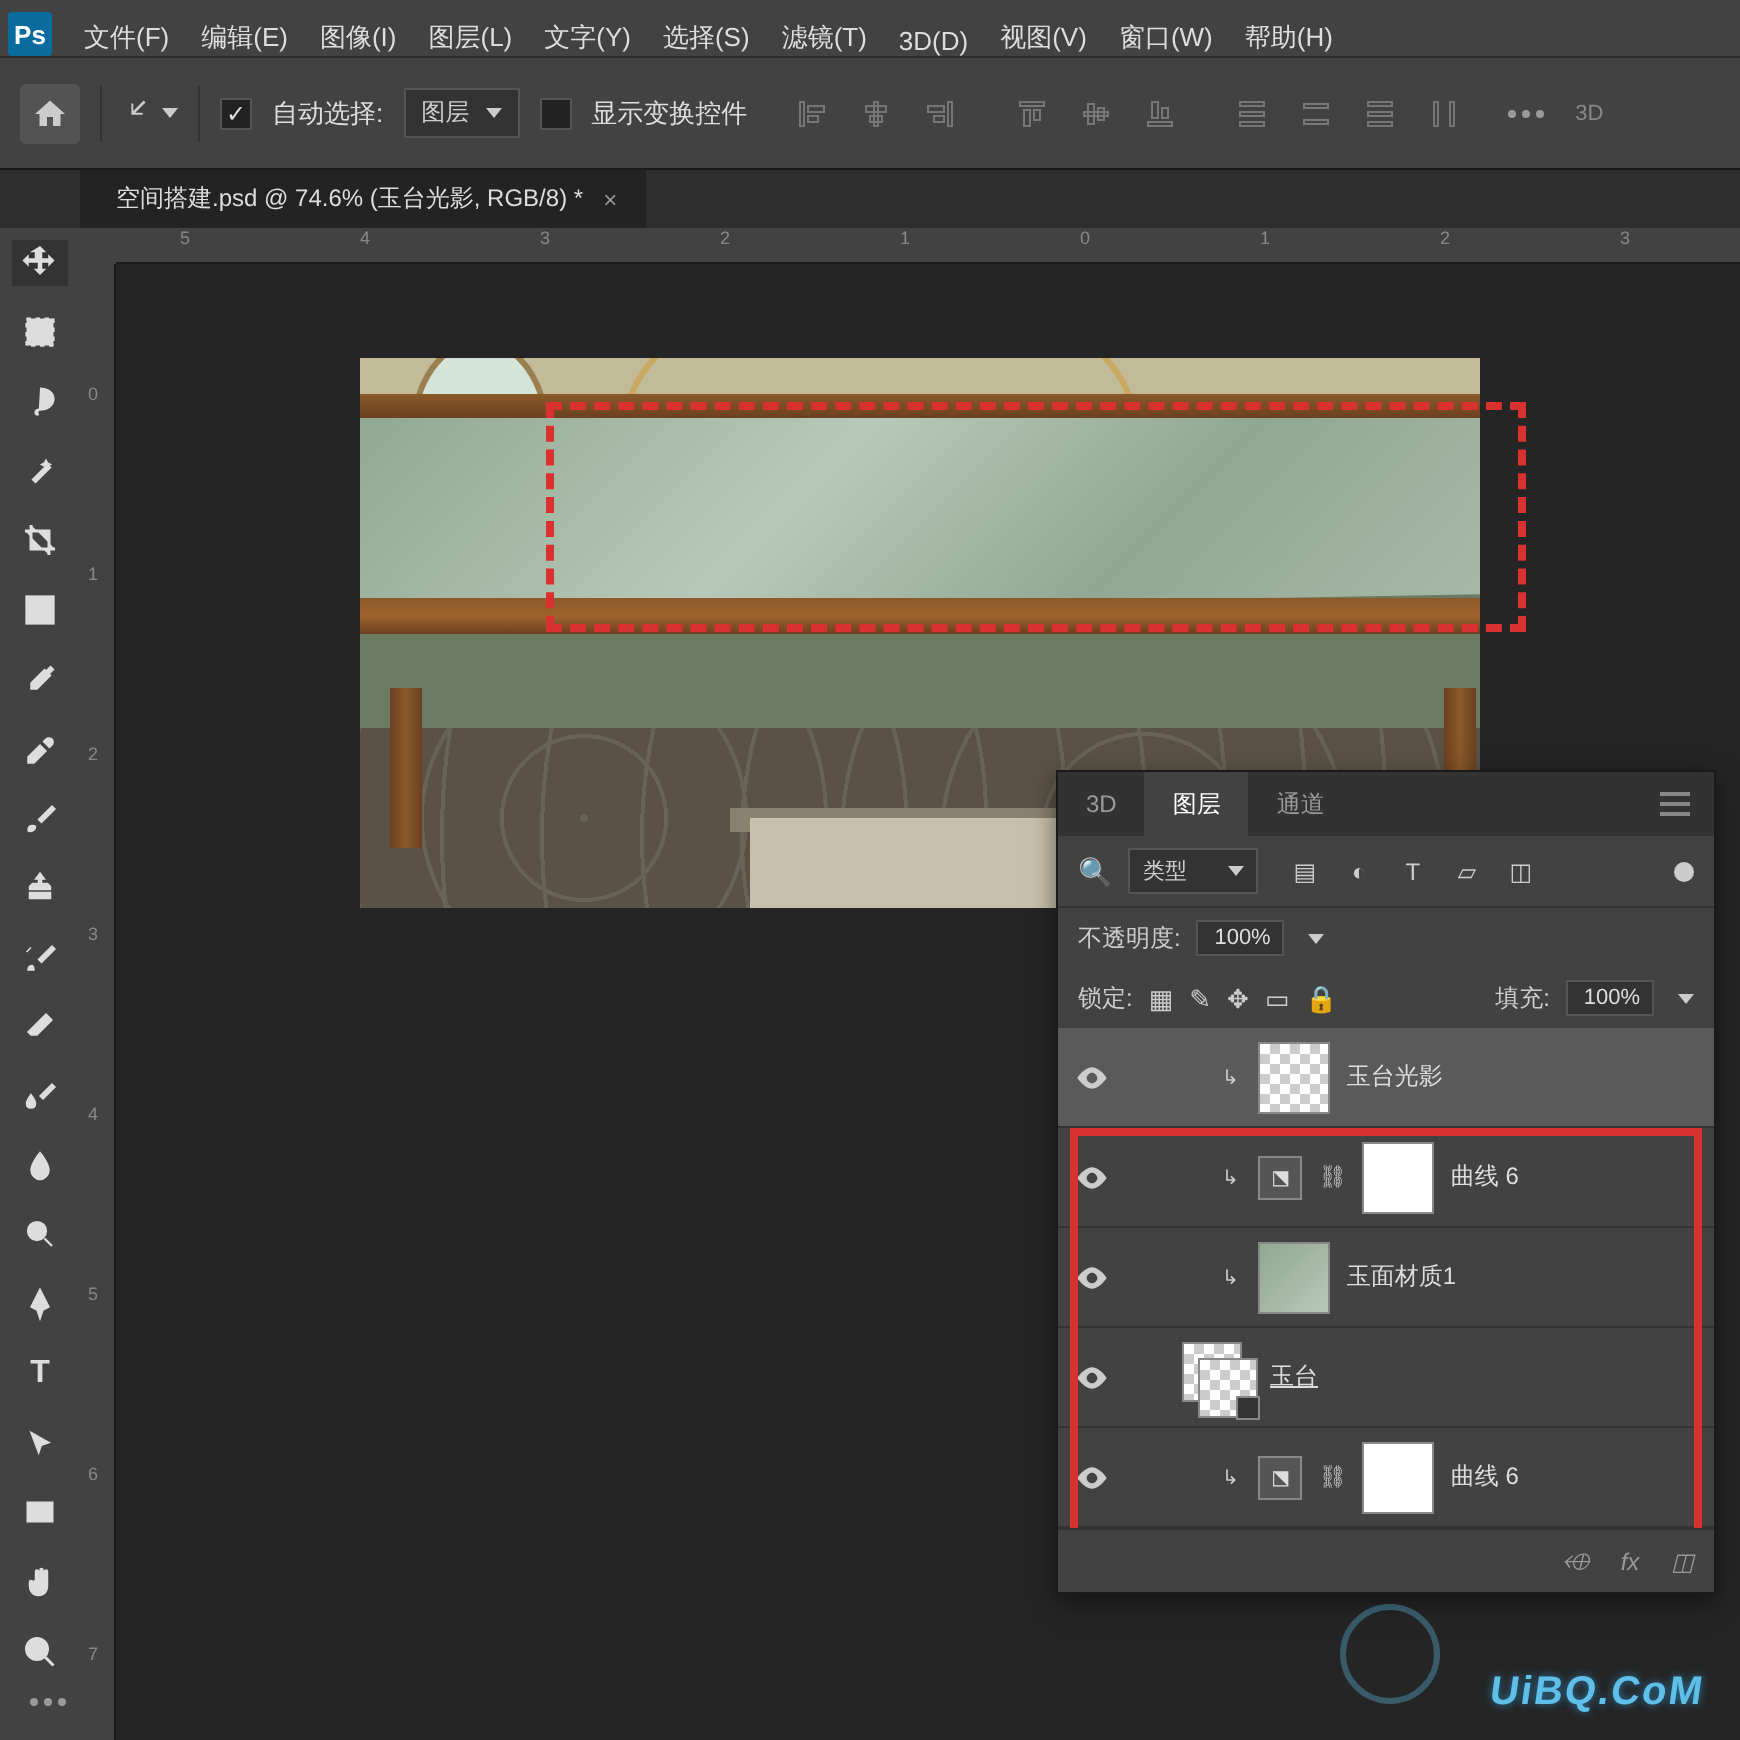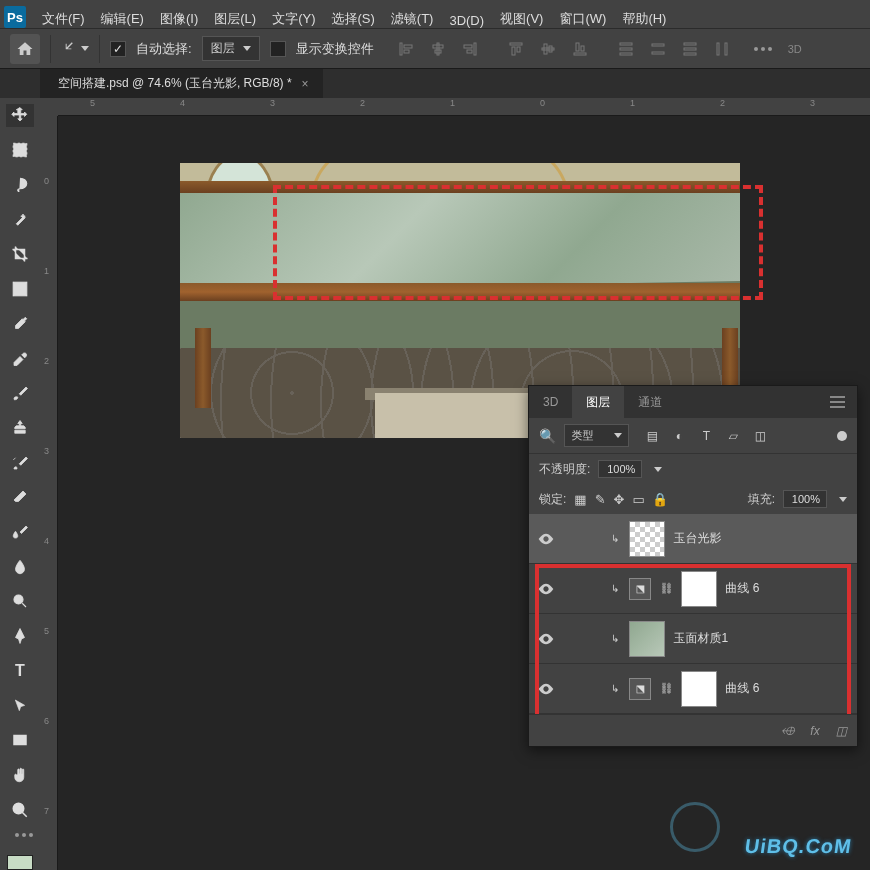--- a/index.html
+++ b/index.html
@@ -1,20 +1,20 @@
 <!DOCTYPE html>
 <html><head>
 <meta charset="utf-8">
 <style>
 *{margin:0;padding:0;box-sizing:border-box;font-family:"Microsoft YaHei",Arial,sans-serif;user-select:none}
 body{width:870px;height:870px;background:#252525;color:#ccc;font-size:12px;overflow:hidden;position:relative}
 .menubar{height:28px;background:#424242;display:flex;align-items:flex-end;padding:0 4px}
 .ps-logo{width:22px;height:22px;background:#0a6b9e;color:#fff;display:flex;align-items:center;justify-content:center;font-weight:bold;font-size:13px;margin-right:8px;border-radius:2px}
 .menu-item{padding:0 8px;color:#ddd;cursor:pointer;font-size:13px}
-.optbar{height:40px;background:#424242;display:flex;align-items:center;padding:0 10px;gap:10px;border-top:1px solid #2b2b2b}
+.optbar{height:56px;background:#424242;display:flex;align-items:center;padding:0 10px;gap:10px;border-top:1px solid #2b2b2b}
 .home-icon{width:30px;height:30px;background:#535353;display:flex;align-items:center;justify-content:center;border-radius:3px}
 .home-icon svg{fill:#ccc}
 .divider{width:1px;height:28px;background:#333}
 .move-tool-ind{display:flex;align-items:center;gap:4px}
 .arrow-ind svg{fill:#ccc}
 .chevron-down{width:0;height:0;border-left:4px solid transparent;border-right:4px solid transparent;border-top:5px solid #ccc}
 .checkbox{width:16px;height:16px;background:#222;border:1px solid #555;display:flex;align-items:center;justify-content:center}
 .checkbox.checked::after{content:"✓";color:#ddd;font-size:12px}
 .opt-label{font-size:13px;color:#ddd}
 .dropdown{background:#333;border:1px solid #555;padding:3px 8px;display:flex;align-items:center;gap:8px;font-size:12px}
@@ -471,20 +471,35 @@
         <span class="clip-arrow">↳</span>
         <div class="thumb marble"></div>
         <span class="layer-name ">玉面材质1</span>
       </div>
       <div class="layer">
         <div class="eye">
           <svg width="16" height="12" viewBox="0 0 24 16">
             <path d="M12 0C6 0 1 8 1 8s5 8 11 8 11-8 11-8S18 0 12 0zm0 12c-2 0-4-2-4-4s2-4 4-4 4 2 4 4-2 4-4 4z"></path>
           </svg>
         </div>
+        <div class="layer-spacer" style="width:20px"></div>
+        <div class="thumb-group">
+          <div class="thumb checker"></div>
+          <div class="thumb checker">
+            <div class="smart-badge"></div>
+          </div>
+        </div>
+        <span class="layer-name underline">玉台</span>
+      </div>
+      <div class="layer">
+        <div class="eye">
+          <svg width="16" height="12" viewBox="0 0 24 16">
+            <path d="M12 0C6 0 1 8 1 8s5 8 11 8 11-8 11-8S18 0 12 0zm0 12c-2 0-4-2-4-4s2-4 4-4 4 2 4 4-2 4-4 4z"></path>
+          </svg>
+        </div>
         <div class="layer-spacer" style="width:40px"></div>
         <span class="clip-arrow">↳</span>
         <span class="adj-icon">⬔</span>
         <span class="link-icon">⛓</span>
         <div class="thumb"></div>
         <span class="layer-name ">曲线 6</span>
       </div>
     </div>
   <div class="panel-footer">
     <span>⬲</span>

